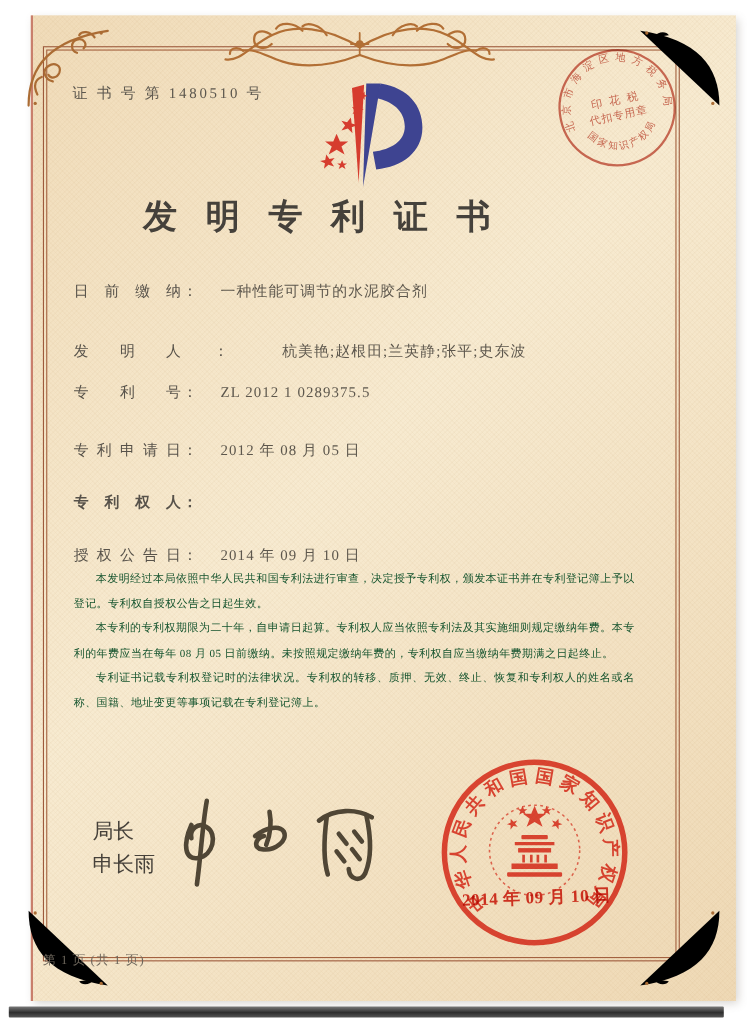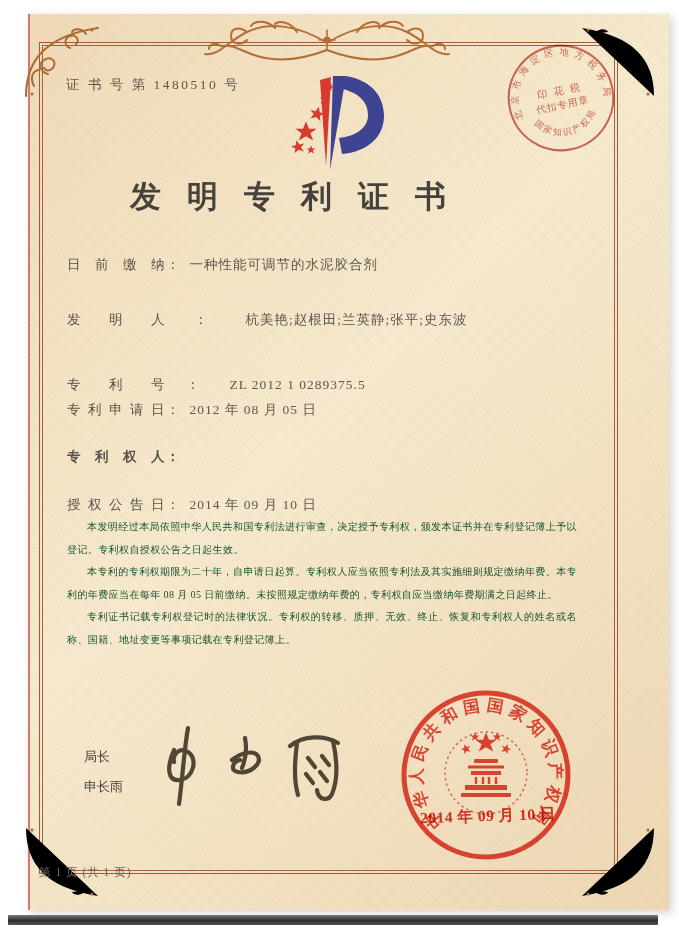--- a/index.html
+++ b/index.html
@@ -16,25 +16,25 @@
   .frame{position:absolute;left:39px;top:42px;width:577px;height:830px;border:1px solid #9d5a3c;}
   .frame::after{content:"";position:absolute;inset:2px;border:1px solid #a3613f;}
   .ornament{position:absolute;pointer-events:none;}
   .cert-no{position:absolute;left:66px;top:76px;font-size:13.5px;letter-spacing:2.5px;color:#5c574e;}
   .logo{position:absolute;left:276px;top:74px;width:112px;height:100px;}
   .page-title{position:absolute;left:39px;top:176px;width:498px;text-align:center;
               font-size:31px;font-weight:700;color:#45413b;letter-spacing:26px;text-indent:26px;}
   .field{position:absolute;left:67px;display:flex;align-items:baseline;font-size:13.5px;color:#57524a;}
   .flabel{display:inline-block;width:98px;text-align:justify;text-align-last:justify;letter-spacing:.5px;}
   .fcolon{margin:0 2px 0 1px;}
-  .fvalue{margin-left:8px;letter-spacing:1px;color:#5d574d;white-space:nowrap;}
+  .fvalue{margin-left:19px;letter-spacing:1px;color:#5d574d;white-space:nowrap;}
   .paras{position:absolute;left:67px;top:516px;width:510px;font-size:10px;line-height:22.5px;
          color:#14532d;text-align:justify;letter-spacing:.4px;}
   .paras p{margin:0;text-indent:2em;}
-  .director{position:absolute;left:84px;top:742px;font-size:13px;color:#46413a;line-height:30px;}
+  .director{position:absolute;left:84px;top:742px;font-size:19px;color:#46413a;line-height:30px;}
   .signature{position:absolute;left:150px;top:716px;width:215px;height:92px;}
   .seal{position:absolute;left:398px;top:687px;width:176px;height:176px;opacity:.9;mix-blend-mode:multiply;}
   .seal-date{position:absolute;left:396px;top:806px;width:184px;text-align:center;
              font-size:15.5px;font-weight:700;color:#d9382b;letter-spacing:.5px;
              transform:rotate(-2deg);mix-blend-mode:multiply;
              text-shadow:0 0 3px rgba(255,245,235,.9);}
   .tax-stamp{position:absolute;left:505px;top:42px;width:112px;height:112px;
              transform:rotate(-12deg);opacity:.85;mix-blend-mode:multiply;}
   .footer{position:absolute;left:39px;top:865px;width:577px;text-align:left;
           font-size:11.5px;color:#6c655a;letter-spacing:1px;}
@@ -122,21 +122,21 @@
   <div class="field" style="top:256px;">
     <span class="flabel">日前缴纳</span>
       <span class="fcolon">：</span>
     <span class="fvalue">一种性能可调节的水泥胶合剂</span>
   </div>
   <div class="field" style="top:311px;gap:28px;">
     <span class="flabel">发明人</span>
       <span class="fcolon">：</span>
     <span class="fvalue">杭美艳;赵根田;兰英静;张平;史东波</span>
   </div>
-  <div class="field" style="top:376px;gap:20px;">
+  <div class="field" style="top:348px;">
     <span class="flabel">专利号</span>
       <span class="fcolon">：</span>
     <span class="fvalue">ZL 2012 1 0289375.5</span>
   </div>
   <div class="field" style="top:401px;">
     <span class="flabel">专利申请日</span>
       <span class="fcolon">：</span>
     <span class="fvalue">2012 年 08 月 05 日</span>
   </div>
   <div class="field" style="top:448px;font-weight:bold;">

